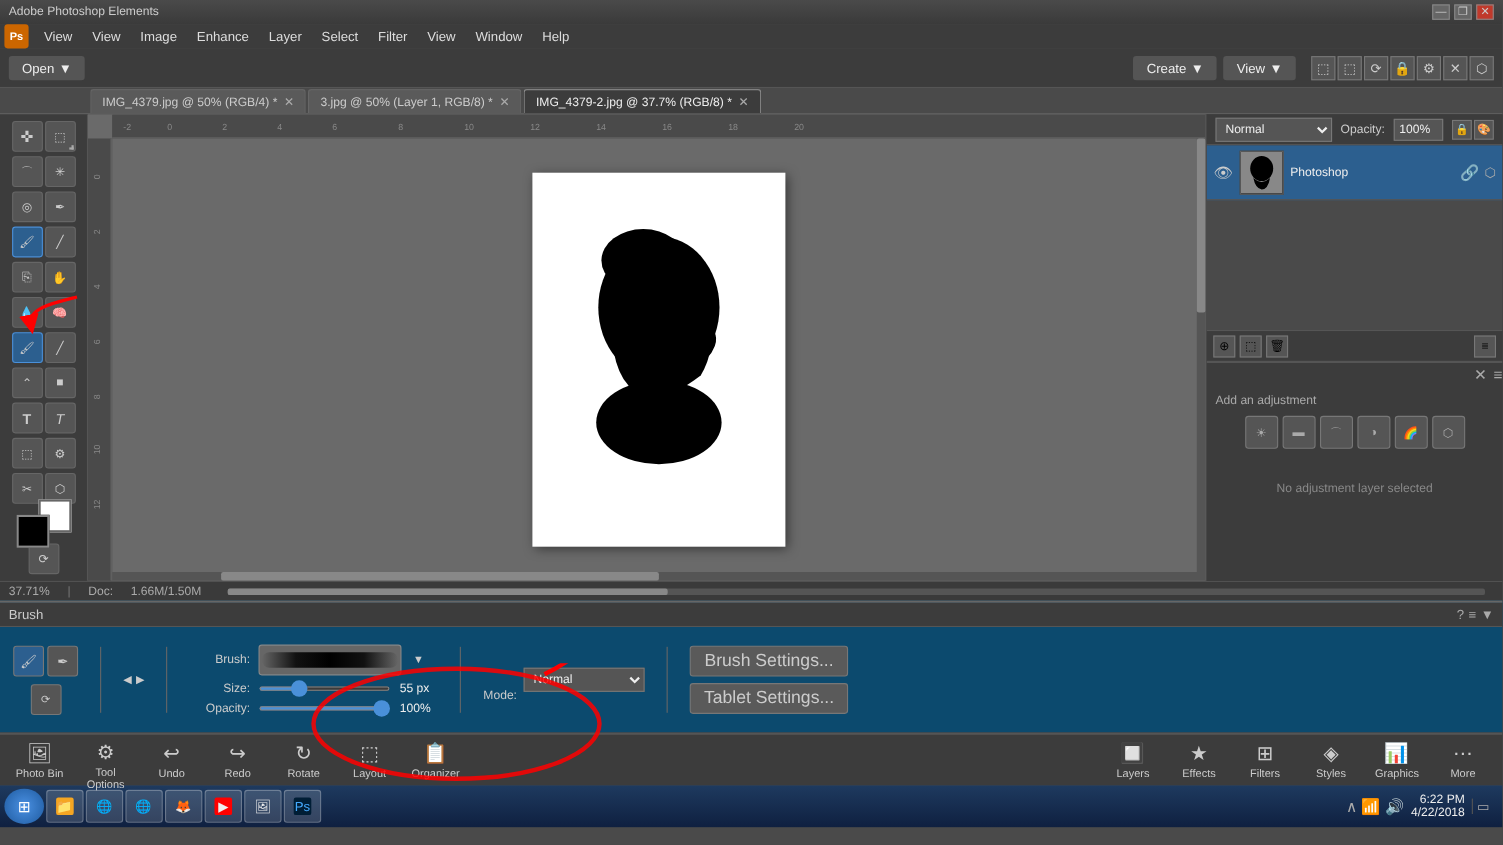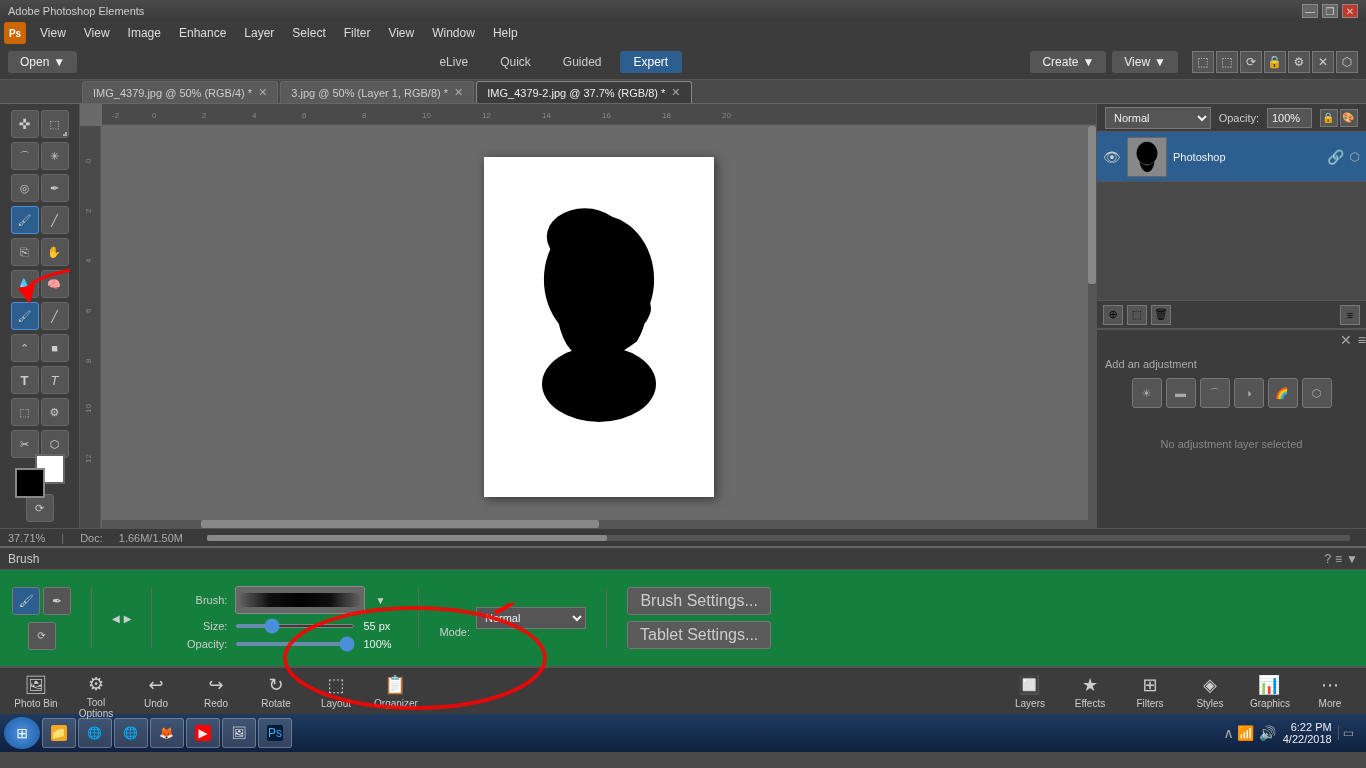--- a/index.html
+++ b/index.html
@@ -314,21 +314,21 @@
       padding: 0 6px;
     }
     #adj-header {
       display: flex; align-items: center;
       padding: 2px 0;
     }
 
     
     #tool-options {
       height: 120px;
-      background: #15803d;
+      background: #0c4a6e;
       border-top: 2px solid #666;
       display: flex;
       flex-direction: column;
     }
     #tool-options-header {
       height: 22px;
       background: #3c3c3c;
       display: flex; align-items: center;
       padding: 0 8px;
       gap: 4px;
@@ -562,26 +562,20 @@
   <span class="menu-item">View</span>
   <span class="menu-item">Window</span>
   <span class="menu-item">Help</span>
 </div>
 
 <div id="mode-bar">
   <button id="open-btn">
     <span>Open</span>
     <span>▼</span>
   </button>
-  <div style="flex:1; display:flex; align-items:center; justify-content:center; gap:4px;">
-    <button class="mode-btn">eLive</button>
-    <button class="mode-btn">Quick</button>
-    <button class="mode-btn">Guided</button>
-    <button class="mode-btn active">Expert</button>
-  </div>
   <div id="mode-bar-right">
     <button id="create-btn">
       <span>Create</span>
       <span>▼</span>
     </button>
     <button id="share-btn">
       <span>View</span>
       <span>▼</span>
     </button>
 

